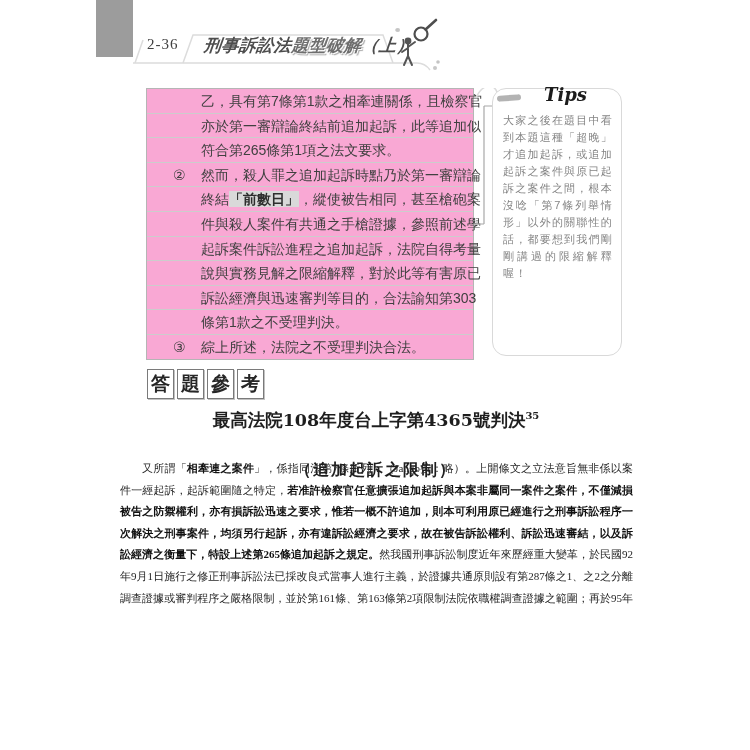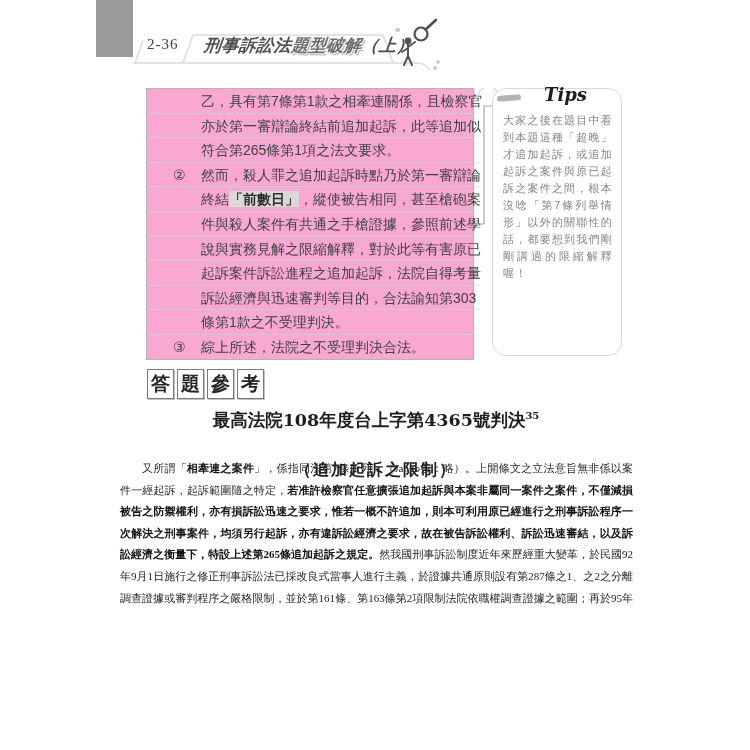--- a/index.html
+++ b/index.html
@@ -92,22 +92,22 @@
     <circle cx="44" cy="44" r="1.8" fill="#c4c4c4"></circle>
   </svg>
 
   <div class="answer-box">
     <div class="rule-line">乙，具有第7條第1款之相牽連關係，且檢察官</div>
     <div class="rule-line">亦於第一審辯論終結前追加起訴，此等追加似</div>
     <div class="rule-line">符合第265條第1項之法文要求。</div>
     <div class="rule-line"><span class="num-marker">②</span><span>然而，殺人罪之追加起訴時點乃於第一審辯論</span></div>
     <div class="rule-line"><span>終結</span><span class="hl">「前數日」</span><span>，縱使被告相同，甚至槍砲案</span></div>
     <div class="rule-line">件與殺人案件有共通之手槍證據，參照前述學</div>
+    <div class="rule-line">起訴案件訴訟進程之追加起訴，法院自得考量</div>
     <div class="rule-line">說與實務見解之限縮解釋，對於此等有害原已</div>
-    <div class="rule-line">起訴案件訴訟進程之追加起訴，法院自得考量</div>
     <div class="rule-line">訴訟經濟與迅速審判等目的，合法諭知第303</div>
     <div class="rule-line">條第1款之不受理判決。</div>
     <div class="rule-line"><span class="num-marker">③</span><span>綜上所述，法院之不受理判決合法。</span></div>
   </div>
 
   <svg class="tips-callout" width="40" height="260" viewBox="0 0 40 260">
     <path d="M16 18 H26 M16 18 V136 M6 136 H16" stroke="#a8a8a8" stroke-width="1.2" fill="none"></path>
     <path d="M8 10 C14 -4 26 -6 30 6" stroke="#dcdcdc" stroke-width="1.5" fill="none"></path>
   </svg>
 

